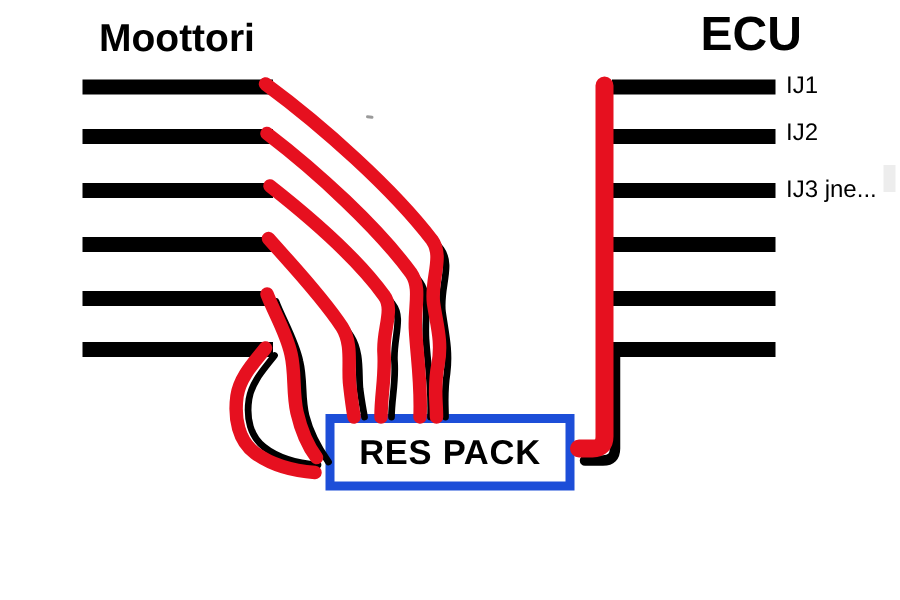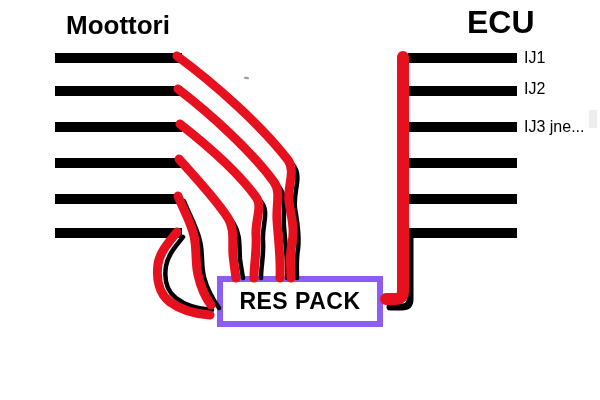--- a/index.html
+++ b/index.html
@@ -12,21 +12,21 @@
   .ecu-title{left:433px;top:4px;font-size:32px;margin-left:34px;}
   .bar{position:absolute;height:10px;background:#000;}
   .bar.left{left:55px;width:127px;}
   .bar.right{left:408px;width:109px;}
   .pin-label{
     position:absolute;left:524px;font-weight:normal;font-size:16px;line-height:18px;
     color:#000;white-space:nowrap;
   }
   .res-pack{
     position:absolute;left:217px;top:276px;width:166px;height:51px;
-    border:6px solid #8b5cf6;background:#fff;box-sizing:border-box;
+    border:6px solid #1d4ed8;background:#fff;box-sizing:border-box;
     display:flex;align-items:center;justify-content:center;z-index:2;
   }
   .res-pack span{font-size:23px;font-weight:bold;letter-spacing:.5px;color:#000;}
   #wire-layer{position:absolute;left:0;top:0;z-index:3;pointer-events:none;}
   .stray{position:absolute;left:244px;top:77px;width:5px;height:2px;background:#9a9a9a;
          border-radius:1px;transform:rotate(8deg);}
   .smudge{position:absolute;left:589px;top:110px;width:8px;height:18px;background:#ededed;}
 </style>
 </head>
 <body>

